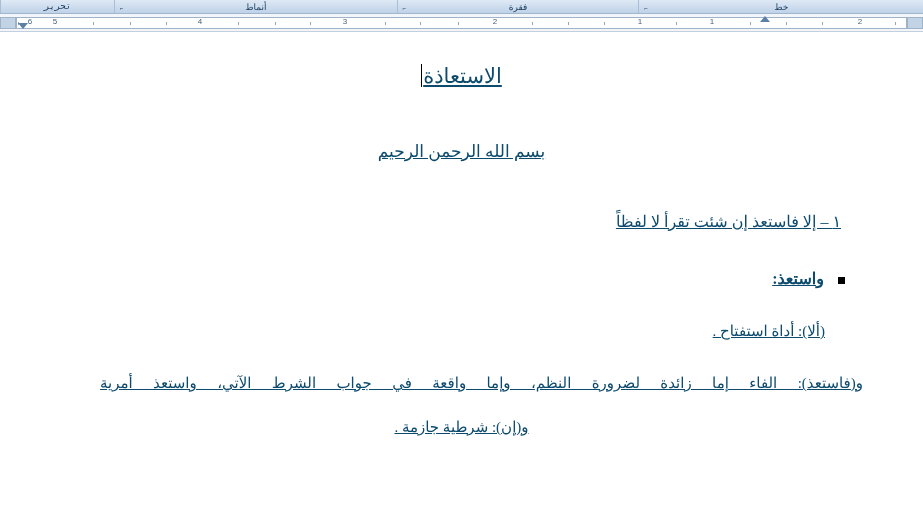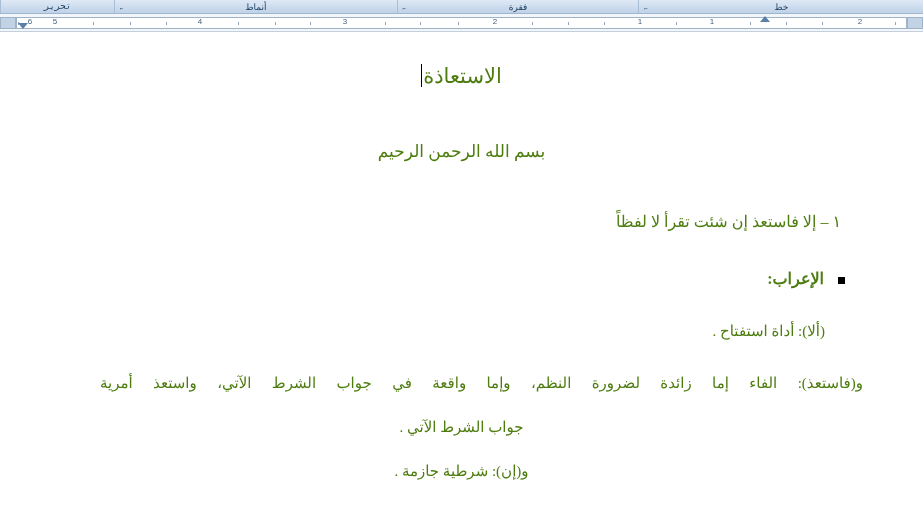--- a/index.html
+++ b/index.html
@@ -126,23 +126,24 @@
     height: 496px;
     background: #ffffff;
     box-sizing: border-box;
     direction: rtl;
     padding: 14px 60px 0 60px;
     overflow: hidden;
   }
 
   .doc-line {
     font-family: "Liberation Serif", serif;
-    color: #4d7c0f;
+    color: #0c4a6e;
     direction: rtl;
     unicode-bidi: embed;
+    text-decoration: underline;
   }
 
   .title-line {
     text-align: center;
     font-size: 21px;
     margin-top: 18px;
     position: relative;
   }
   .caret {
     display: inline-block;
@@ -272,21 +273,20 @@
   </div>
 
   <div class="doc-line basmala">بسم الله الرحمن الرحيم</div>
 
   <div class="two-col">
     <div class="doc-line col-right">١ – إلا فاستعذ إن شئت تقرأ لا لفظاً</div>
   </div>
 
   <div class="bullet-row">
     <span class="bullet-sq"></span>
-    <span class="doc-line">الإعراب:</span>
+    <span class="doc-line">واستعذ:</span>
   </div>
 
   <div class="doc-line body-line">(ألا): أداة استفتاح .</div>
   <div class="doc-line body-line justified">و(فاستعذ): الفاء إما زائدة لضرورة النظم، وإما واقعة في جواب الشرط الآتي، واستعذ أمرية</div>
-  <div class="doc-line body-line centered-ind tight">جواب الشرط الآتي .</div>
   <div class="doc-line body-line centered-ind tight">و(إن): شرطية جازمة .</div>
 
 </div>
 
 </body></html>

